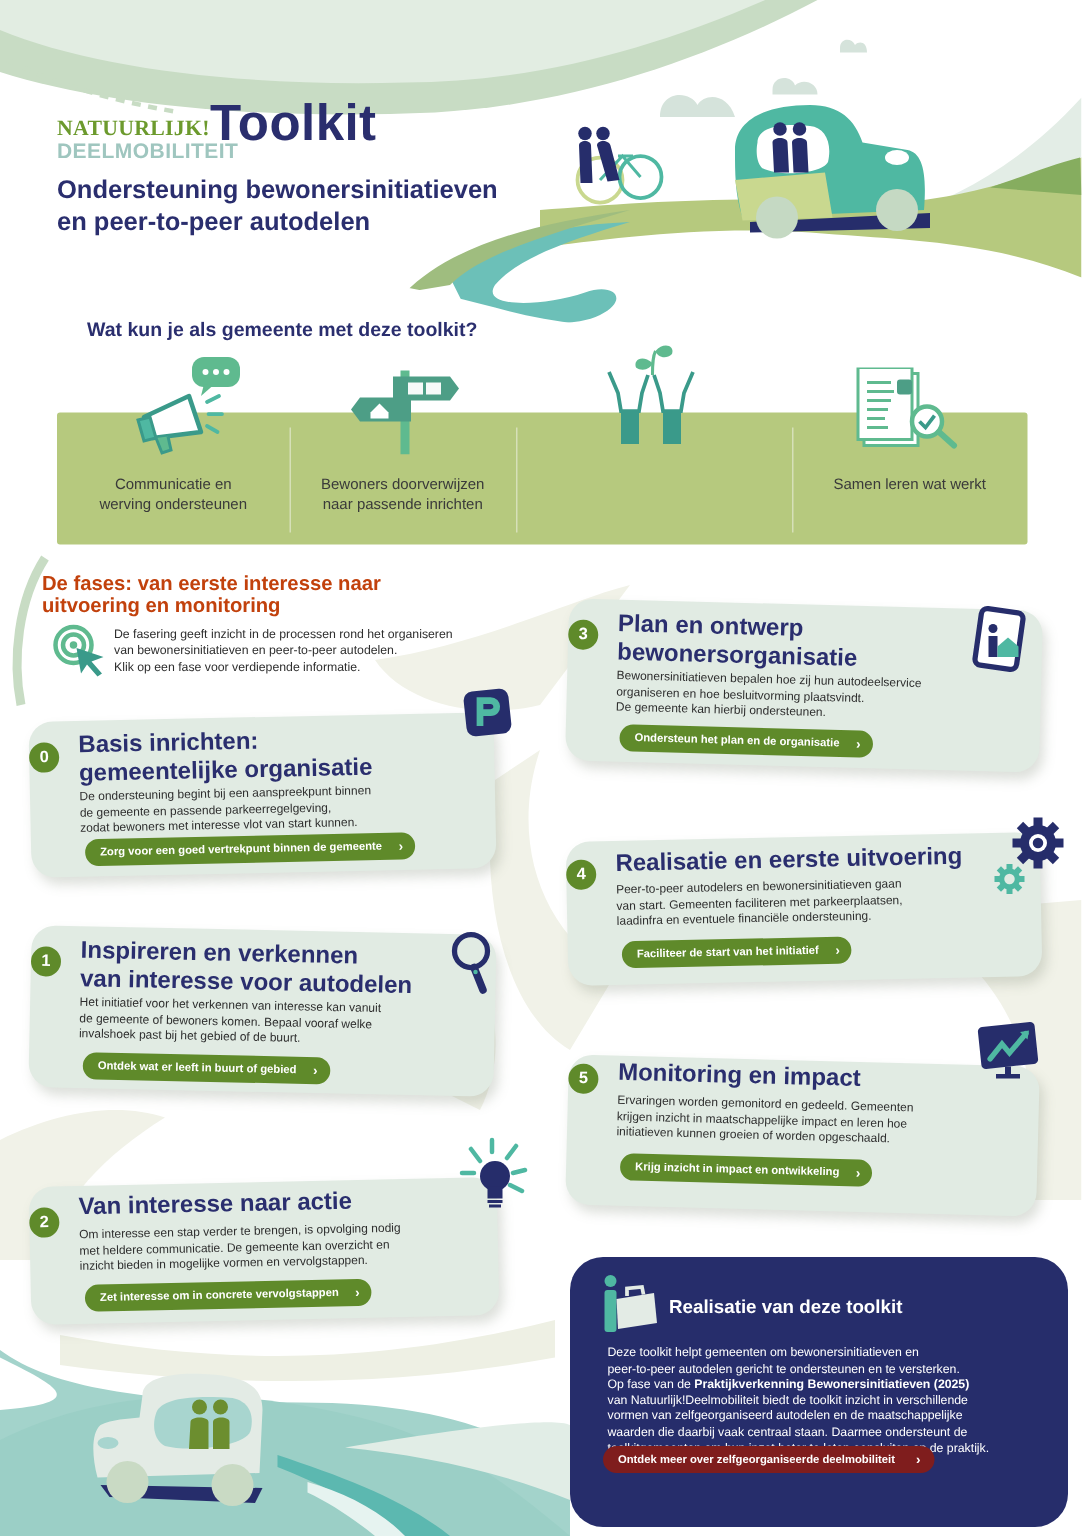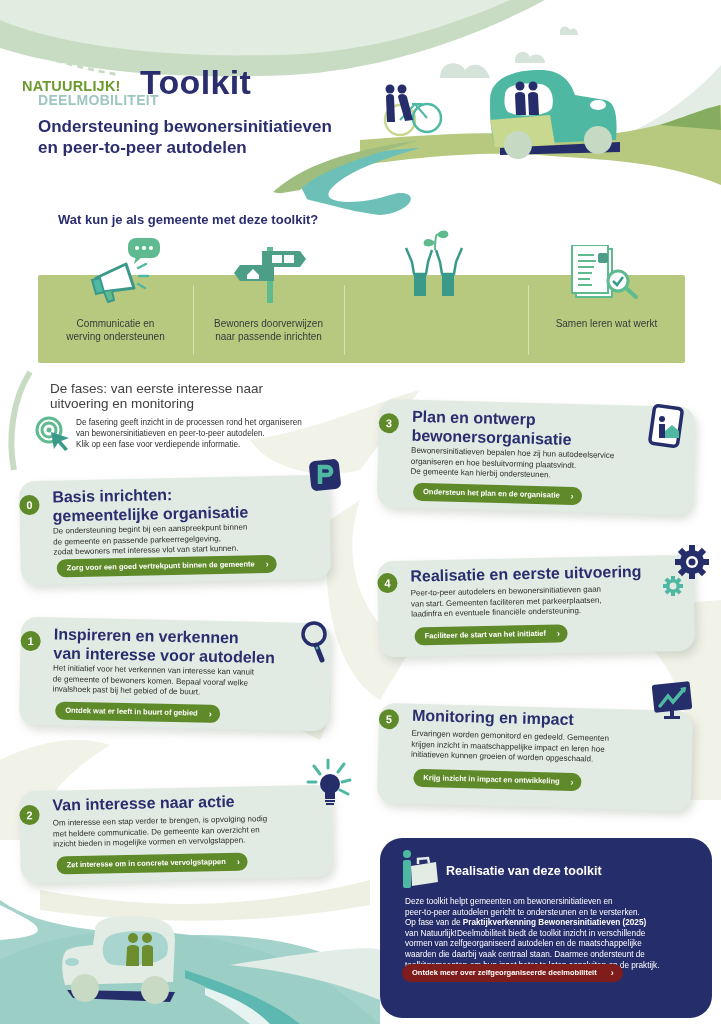--- a/index.html
+++ b/index.html
@@ -2,33 +2,33 @@
 <html><head>
 <meta charset="utf-8">
 <style>
   * { box-sizing: border-box; margin: 0; padding: 0; }
   html, body { width: 721px; height: 1024px; overflow: hidden; background: #ffffff; }
   body { position: relative; font-family: "DejaVu Sans", sans-serif; color: #2a2e6e; }
   .abs { position: absolute; }
   svg.bg { position: absolute; left: 0; top: 0; }
 
   
-  .logo-top { left: 22px; top: 79px; font-family: Liberation Sans, sans-serif; font-weight: 700; font-size: 14.5px; color: #6c9a2d; letter-spacing: 0.2px; line-height: 15px; }
+  .logo-top { left: 38px; top: 79px; font-family: Liberation Serif, serif; font-weight: 700; font-size: 14.5px; color: #6c9a2d; letter-spacing: 0.2px; line-height: 15px; }
   .logo-bottom { left: 38px; top: 94px; font-family: "Liberation Sans", sans-serif; font-weight: 700; font-size: 14px; color: #9fc6bf; letter-spacing: 0.3px; line-height: 12px; }
   .toolkit-title { left: 140px; top: 63px; font-family: "Liberation Sans", sans-serif; font-weight: 700; font-size: 34px; color: #2a2e6e; line-height: 38px; letter-spacing: 0.3px; }
   .subtitle { left: 38px; top: 116px; width: 350px; font-family: "Liberation Sans", sans-serif; font-weight: 700; font-size: 17px; color: #2a2e6e; line-height: 21px; }
 
   .section-q { left: 38px; top: 212px; font-family: "Liberation Sans", sans-serif; font-weight: 700; font-size: 13px; color: #2a2e6e; margin-left: 20px; }
 
   .benefits-box { left: 38px; top: 275px; width: 647px; height: 88px; background: #b6c97e; border-radius: 2px; }
   .benefit { position: absolute; top: 42px; text-align: center; font-family: "Liberation Sans", sans-serif; font-size: 10px; color: #3a3a3a; line-height: 13px; }
   .bdiv { position: absolute; top: 10px; width: 1px; height: 70px; background: #d6e0b8; }
 
   
-  .phases-title { left: 50px; top: 381px; font-family: "Liberation Sans", sans-serif; font-weight: 400; font-size: 13.5px; color: #404040; line-height: 15px; width: 280px; }
+  .phases-title { left: 28px; top: 381px; font-family: "Liberation Sans", sans-serif; font-weight: 700; font-size: 13.5px; color: #c2410c; line-height: 15px; width: 280px; }
   .phases-desc { left: 76px; top: 417px; width: 260px; font-family: "Liberation Sans", sans-serif; font-size: 8.2px; color: #2e2e2e; line-height: 11px; }
 
   .card { position: absolute; background: #e1ebe3; border-radius: 16px; box-shadow: 3px 5px 8px rgba(120,130,110,0.25); }
   .card .num { position: absolute; left: 0; top: 14px; width: 20px; height: 20px; border-radius: 50%; background: #5f8a2a; color: #fff; font-family: "Liberation Sans", sans-serif; font-weight: 700; font-size: 11px; line-height: 20px; text-align: center; }
   .card .ctitle { position: absolute; left: 33px; top: 7px; font-family: "Liberation Sans", sans-serif; font-weight: 700; font-size: 16px; color: #2a2e6e; line-height: 19px; }
   .card .cdesc { position: absolute; left: 33px; font-family: "Liberation Sans", sans-serif; font-size: 8px; color: #2e2e2e; line-height: 10.5px; }
   .card .cbtn { position: absolute; left: 36px; height: 18px; padding: 0 22px 0 10px; border-radius: 9px; background: #5f8a2a; color: #fff; font-family: "Liberation Sans", sans-serif; font-weight: 700; font-size: 7.5px; line-height: 18px; white-space: nowrap; }
   .card .cbtn .chev { position: absolute; right: 8px; top: 0; font-size: 9px; }
 
   

